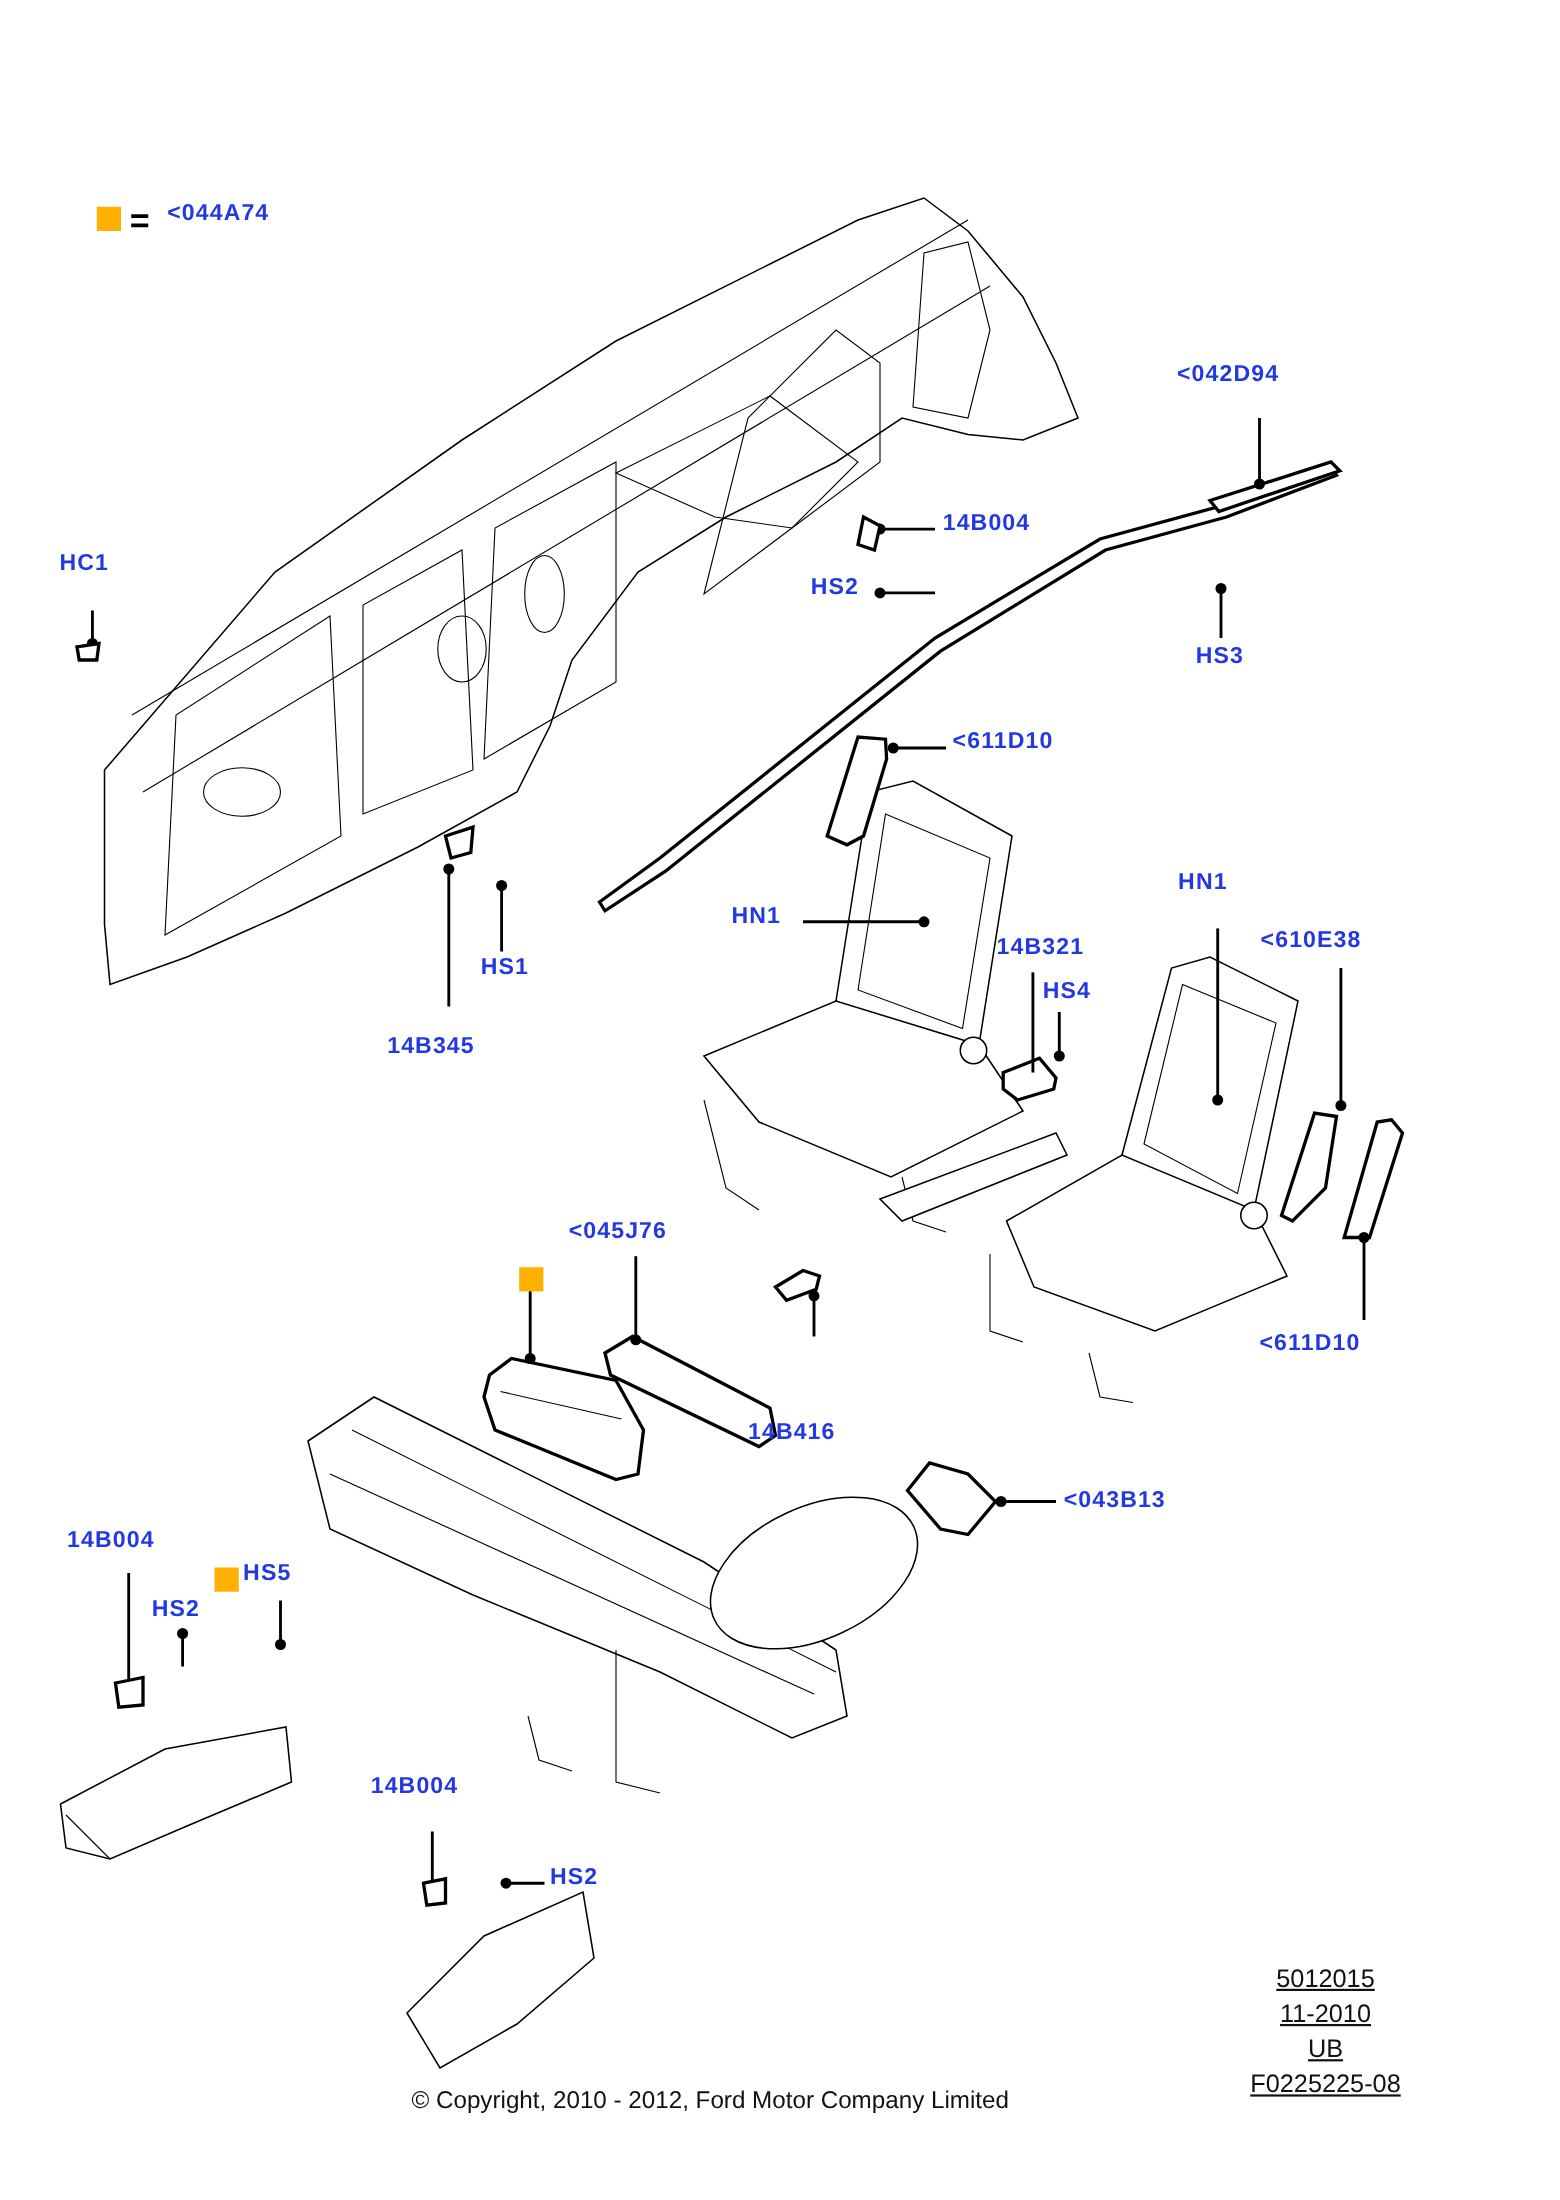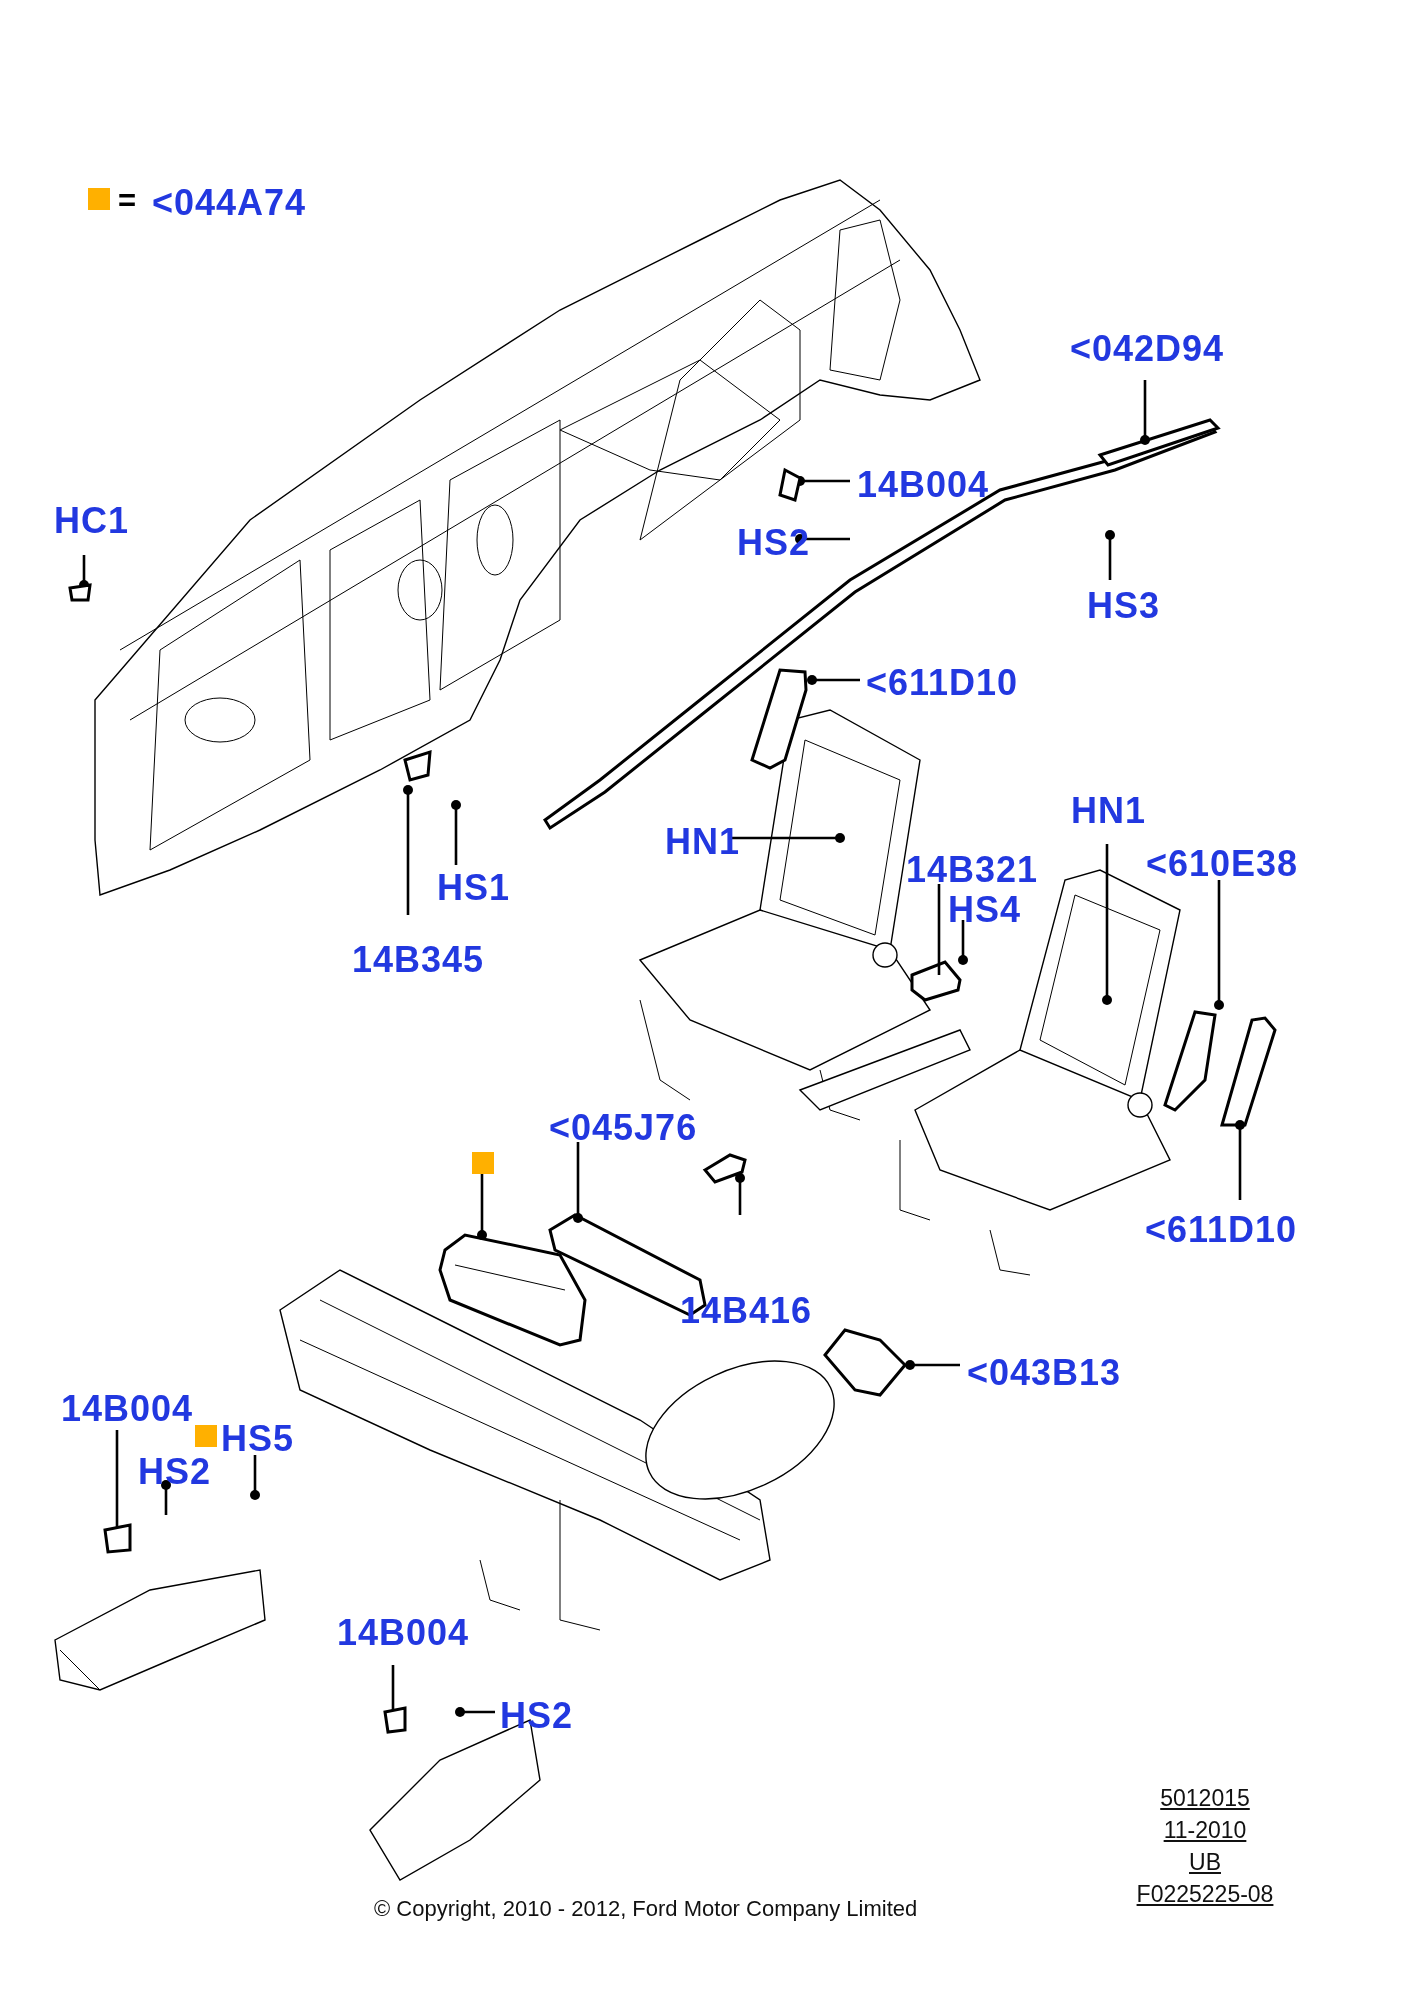--- a/index.html
+++ b/index.html
@@ -1,18 +1,18 @@
 <!DOCTYPE html>
 <html><head>
 <meta charset="utf-8">
 <style>
   html, body { margin:0; padding:0; background:#ffffff; }
   body { width:1418px; height:2000px; position:relative; overflow:hidden; font-family:"Liberation Sans", sans-serif; }
   #diagram { position:absolute; left:0; top:0; width:1418px; height:2000px; }
-  .lbl { position:absolute; color:#2238e0; font-weight:bold; font-size:36px; letter-spacing:1px; white-space:nowrap; font-family:"Liberation Sans", sans-serif; }
+  .lbl { position:absolute; color:#2238e0; font-weight:bold; font-size:21px; letter-spacing:1px; white-space:nowrap; font-family:"Liberation Sans", sans-serif; }
   .sq { position:absolute; width:22px; height:22px; background:#ffb000; }
   .eq { position:absolute; color:#000; font-weight:bold; font-size:31px; font-family:"Liberation Sans", sans-serif; }
   .info { position:absolute; left:1105px; top:1782px; width:200px; text-align:center; font-size:23px; line-height:32px; color:#111; font-family:"Liberation Sans", sans-serif;text-decoration:underline; }
   .copy { position:absolute; left:374px; top:1896px; font-size:22px; color:#111; white-space:nowrap; font-family:"Liberation Sans", sans-serif; }
   svg .ln { stroke:#000; stroke-width:2.6; fill:none; }
   svg .thin { stroke:#000; stroke-width:1; fill:none; }
   svg .part { stroke:#000; stroke-width:1.4; fill:#fff; }
   svg .bold { stroke:#000; stroke-width:3; fill:#fff; }
   svg .dot { fill:#000; }
 </style>
@@ -174,21 +174,21 @@
 <span class="lbl" style="left:1087px;top:585px;">HS3</span>
 <span class="lbl" style="left:54px;top:500px;">HC1</span>
 <span class="lbl" style="left:866px;top:662px;">&lt;611D10</span>
 <span class="lbl" style="left:665px;top:821px;">HN1</span>
 <span class="lbl" style="left:1071px;top:790px;">HN1</span>
 <span class="lbl" style="left:906px;top:849px;">14B321</span>
 <span class="lbl" style="left:948px;top:889px;">HS4</span>
 <span class="lbl" style="left:1146px;top:843px;">&lt;610E38</span>
 <span class="lbl" style="left:437px;top:867px;">HS1</span>
 <span class="lbl" style="left:352px;top:919px;margin-top:20px;">14B345</span>
-<span class="lbl" style="left:517px;top:1107px;margin-left:32px;">&lt;045J76</span>
+<span class="lbl" style="left:517px;top:1107px;">&lt;045J76</span>
 <div class="sq" style="left:472px;top:1152px;"></div>
 <span class="lbl" style="left:680px;top:1290px;">14B416</span>
 <span class="lbl" style="left:1145px;top:1209px;">&lt;611D10</span>
 <span class="lbl" style="left:967px;top:1352px;">&lt;043B13</span>
 <span class="lbl" style="left:61px;top:1388px;">14B004</span>
 <div class="sq" style="left:195px;top:1425px;"></div>
 <span class="lbl" style="left:221px;top:1418px;">HS5</span>
 <span class="lbl" style="left:138px;top:1451px;">HS2</span>
 <span class="lbl" style="left:337px;top:1612px;">14B004</span>
 <span class="lbl" style="left:500px;top:1695px;">HS2</span>

